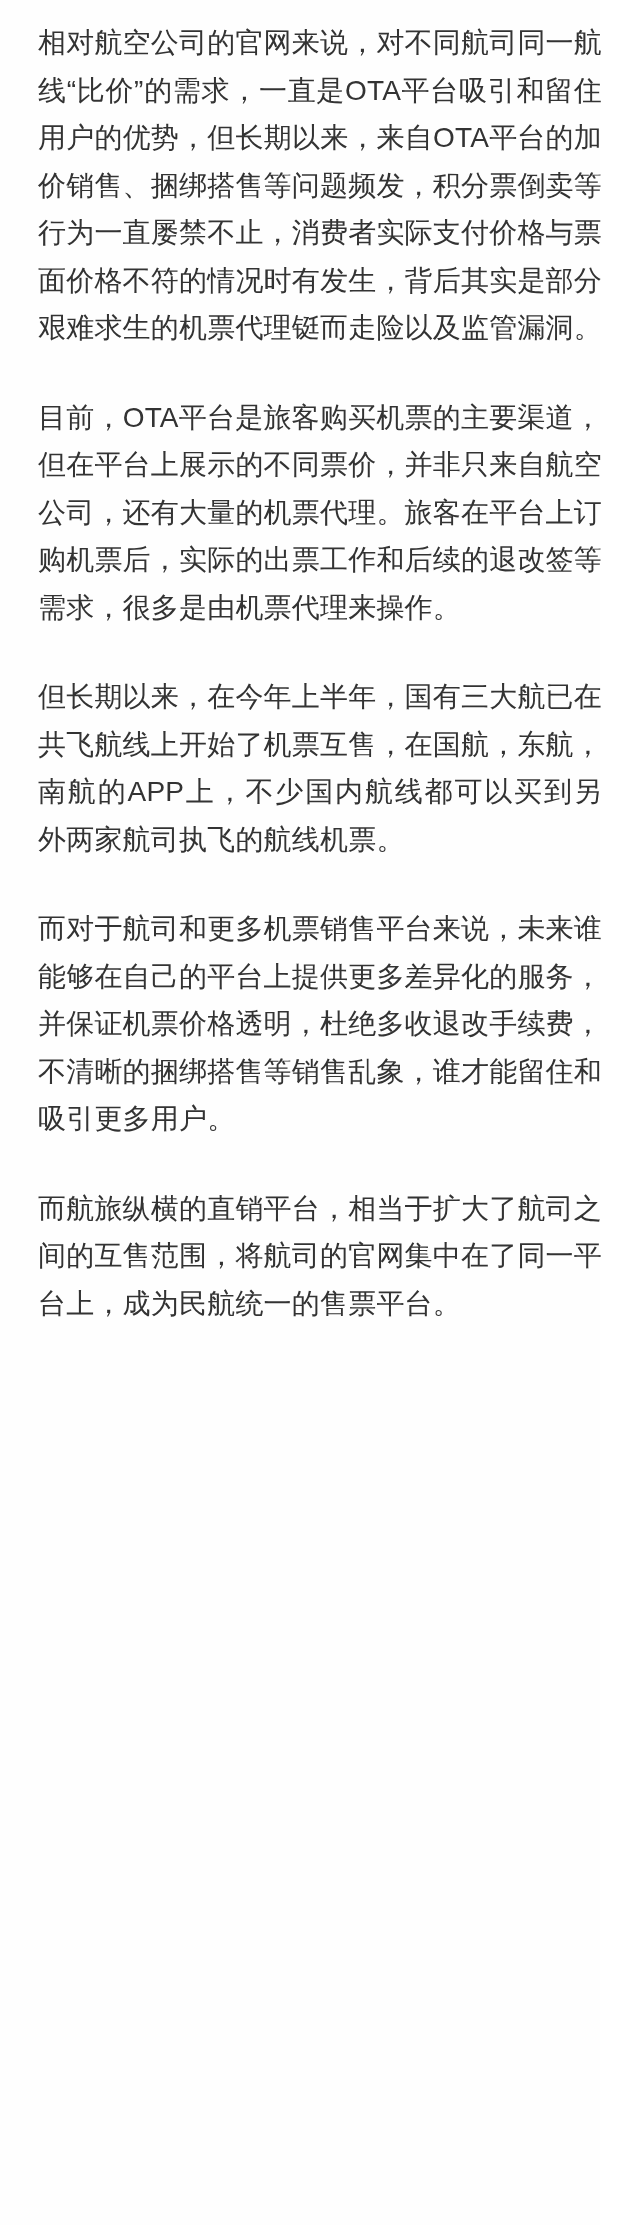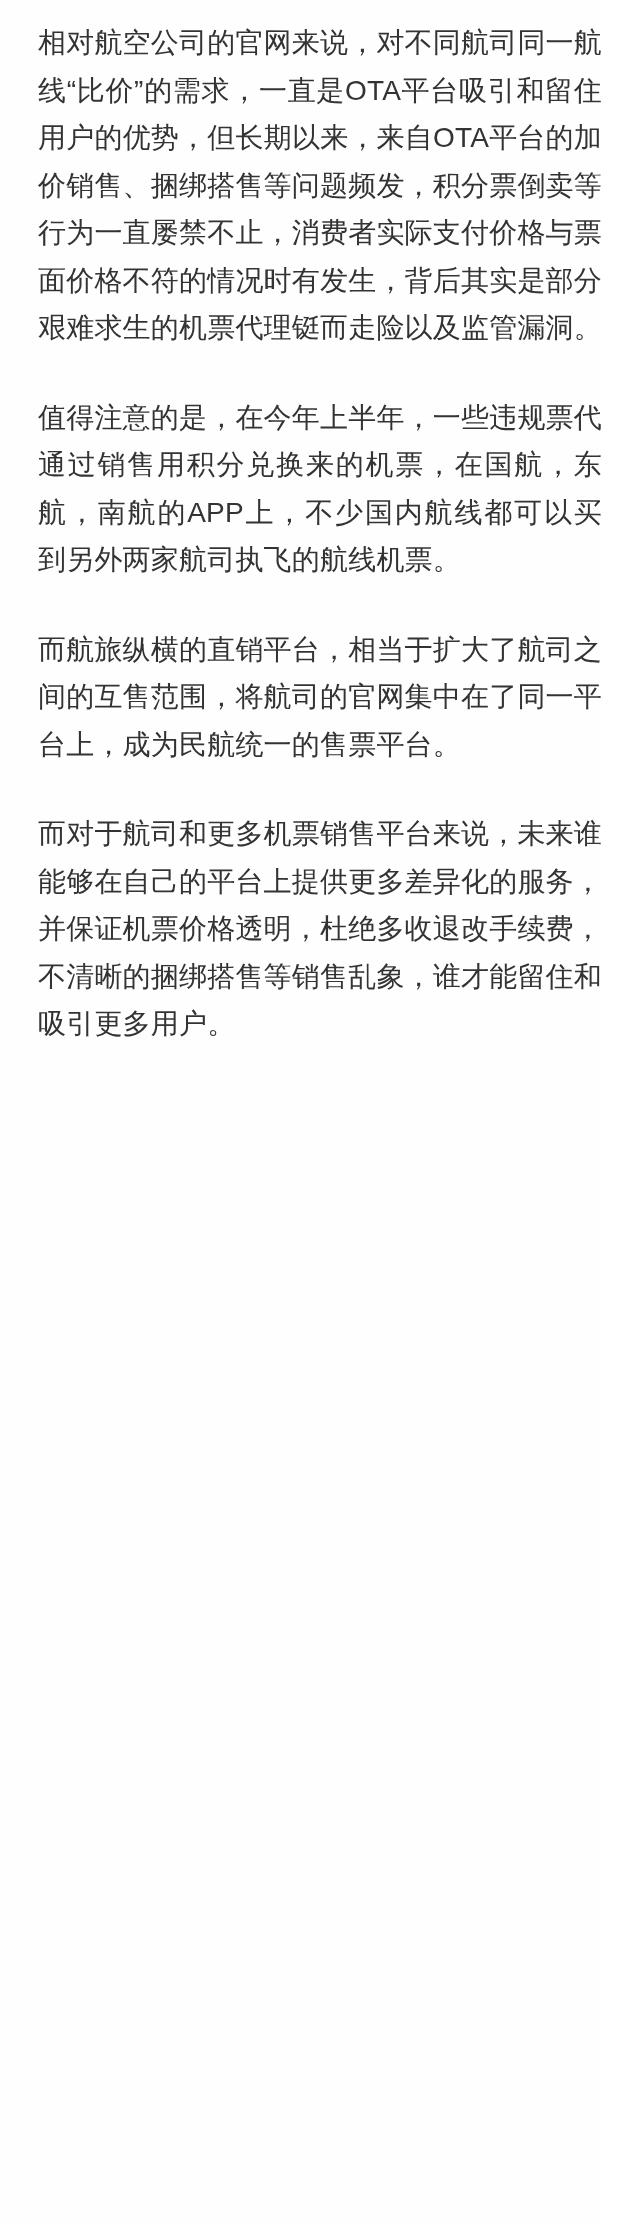--- a/index.html
+++ b/index.html
@@ -34,17 +34,18 @@
   .para:last-child {
     margin-bottom: 0;
   }
 </style>
 </head>
 <body>
 
 <div class="page">
   <div class="article">
       <p class="para">相对航空公司的官网来说，对不同航司同一航线“比价”的需求，一直是OTA平台吸引和留住用户的优势，但长期以来，来自OTA平台的加价销售、捆绑搭售等问题频发，积分票倒卖等行为一直屡禁不止，消费者实际支付价格与票面价格不符的情况时有发生，背后其实是部分艰难求生的机票代理铤而走险以及监管漏洞。</p>
-      <p class="para">值得注意的是，在今年上半年，一些违规票代通过销售用积分兑换来的机票，在国航，东航，南航的APP上，不少国内航线都可以买到另外两家航司执飞的航线机票。</p>
+      <p class="para">目前，OTA平台是旅客购买机票的主要渠道，但在平台上展示的不同票价，并非只来自航空公司，还有大量的机票代理。旅客在平台上订购机票后，实际的出票工作和后续的退改签等需求，很多是由机票代理来操作。</p>
+      <p class="para">但长期以来，在今年上半年，国有三大航已在共飞航线上开始了机票互售，在国航，东航，南航的APP上，不少国内航线都可以买到另外两家航司执飞的航线机票。</p>
+      <p class="para">而对于航司和更多机票销售平台来说，未来谁能够在自己的平台上提供更多差异化的服务，并保证机票价格透明，杜绝多收退改手续费，不清晰的捆绑搭售等销售乱象，谁才能留住和吸引更多用户。</p>
       <p class="para">而航旅纵横的直销平台，相当于扩大了航司之间的互售范围，将航司的官网集中在了同一平台上，成为民航统一的售票平台。</p>
-      <p class="para">而对于航司和更多机票销售平台来说，未来谁能够在自己的平台上提供更多差异化的服务，并保证机票价格透明，杜绝多收退改手续费，不清晰的捆绑搭售等销售乱象，谁才能留住和吸引更多用户。</p>
     </div>
 </div>
 
 </body></html>

